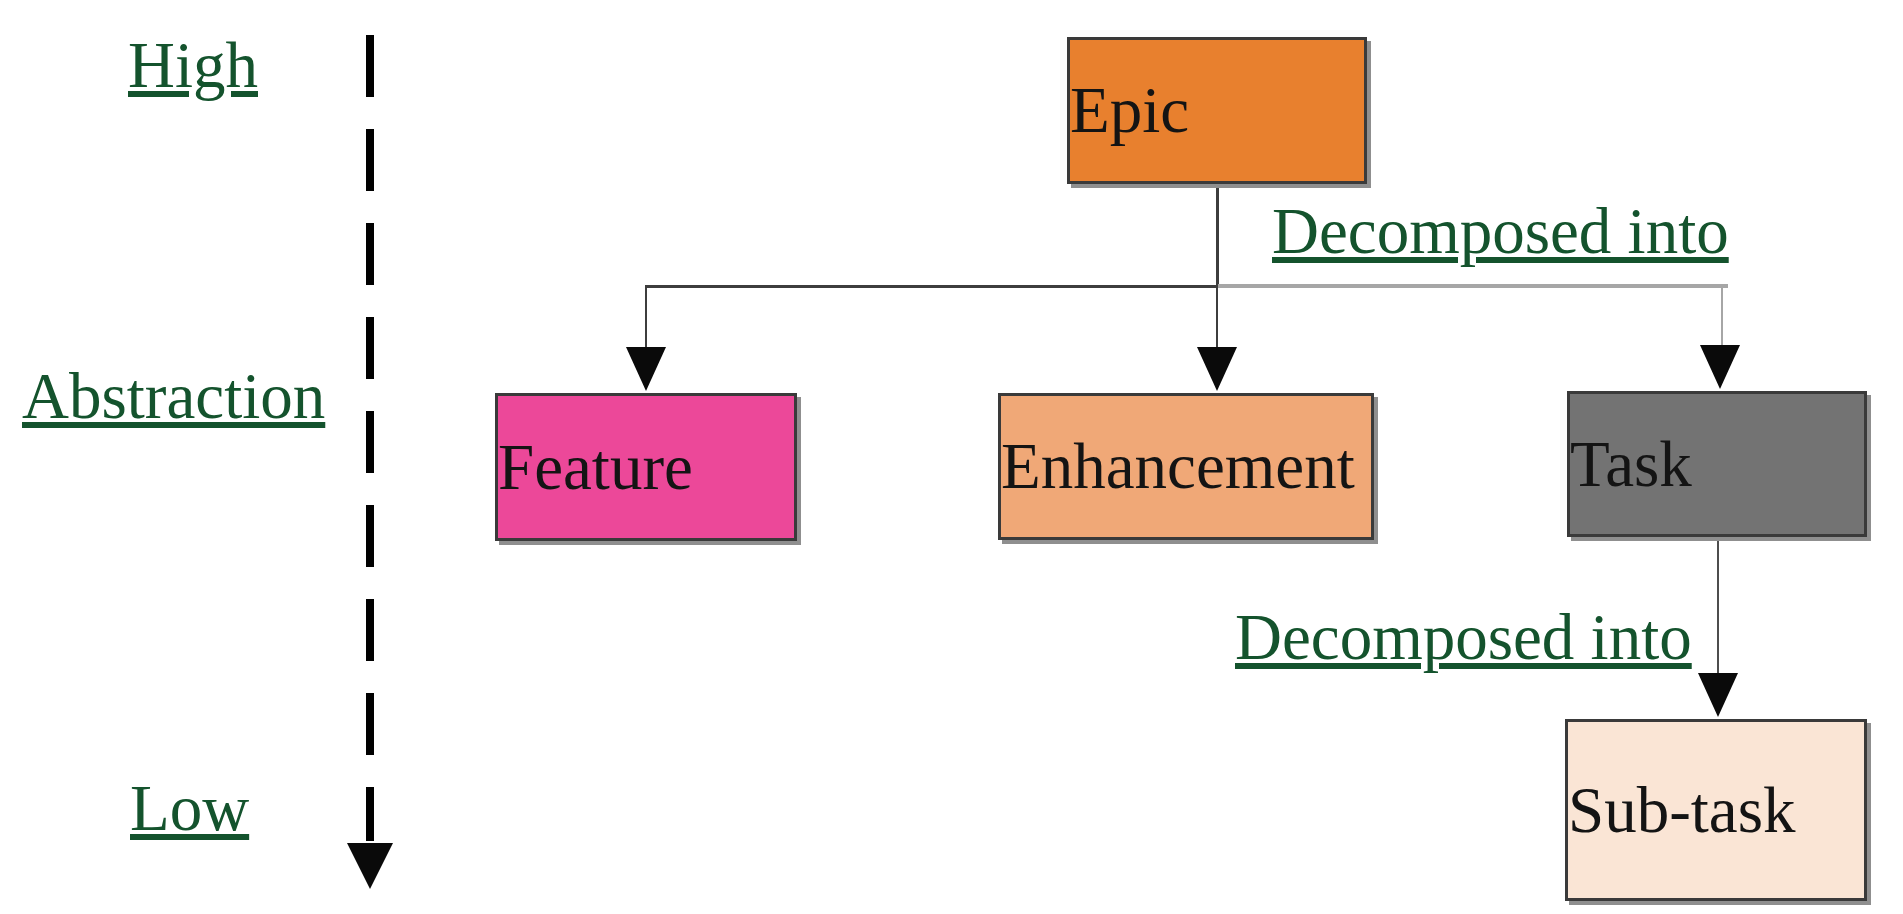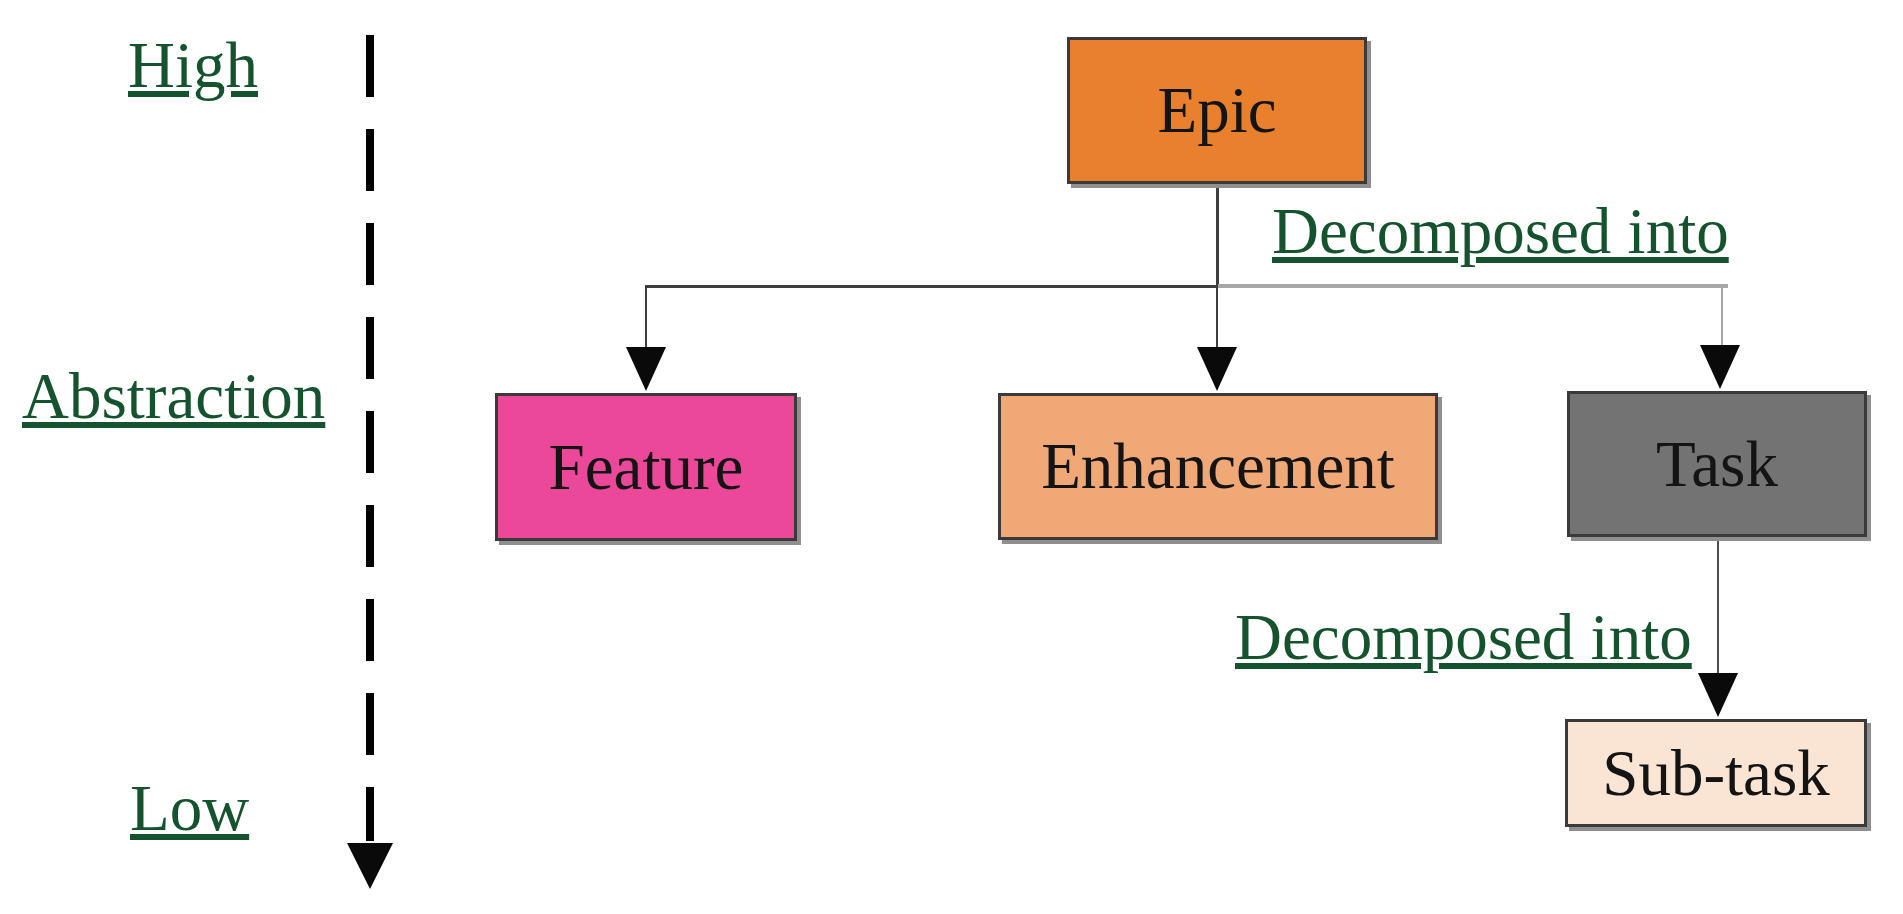--- a/index.html
+++ b/index.html
@@ -23,21 +23,20 @@
   }
   .lbl.two-line{white-space:normal;line-height:1.24;}
   
   .node{
     position:absolute;
     box-sizing:border-box;
     border:3px solid #3a3a3a;
     box-shadow:4px 4px 0 #8f8f8f;
     display:flex;
     align-items:center;
-    justify-content:center;
     font-size:65px;
     color:#141414;
   }
   
   .line{position:absolute;}
   .dark-line{background:#3d3d3d;}
   .gray-line{background:#a6a6a6;}
   .mid-line{background:#4d4d4d;}
   
   .dashed-axis{
@@ -103,25 +102,25 @@
   <div class="lbl" style="left:1235px; top:605px;">Decomposed into</div>
 
   <div class="node" style="left: 1067px; top: 37px; width: 300px; height: 147px; background: rgb(232, 128, 46);">
     <span>Epic</span>
   </div>
 
   <div class="node" style="left: 495px; top: 393px; width: 302px; height: 148px; background: #ec4899;">
     <span>Feature</span>
   </div>
 
-  <div class="node" style="left: 998px; top: 393px; width: 440px; height: 147px; background: rgb(240, 168, 119);">
+  <div class="node" style="left: 998px; top: 393px; width: 376px; height: 147px; background: rgb(240, 168, 119);">
     <span>Enhancement</span>
   </div>
 
   <div class="node" style="left: 1567px; top: 391px; width: 300px; height: 146px; background: #737373;">
     <span>Task</span>
   </div>
 
-  <div class="node" style="left: 1565px; top: 719px; width: 302px; height: 108px; background: rgb(250, 229, 213);">
+  <div class="node" style="left: 1565px; top: 719px; width: 302px; height: 182px; background: rgb(250, 229, 213);">
     <span>Sub-task</span>
   </div>
 
 </div>
 
 </body></html>

